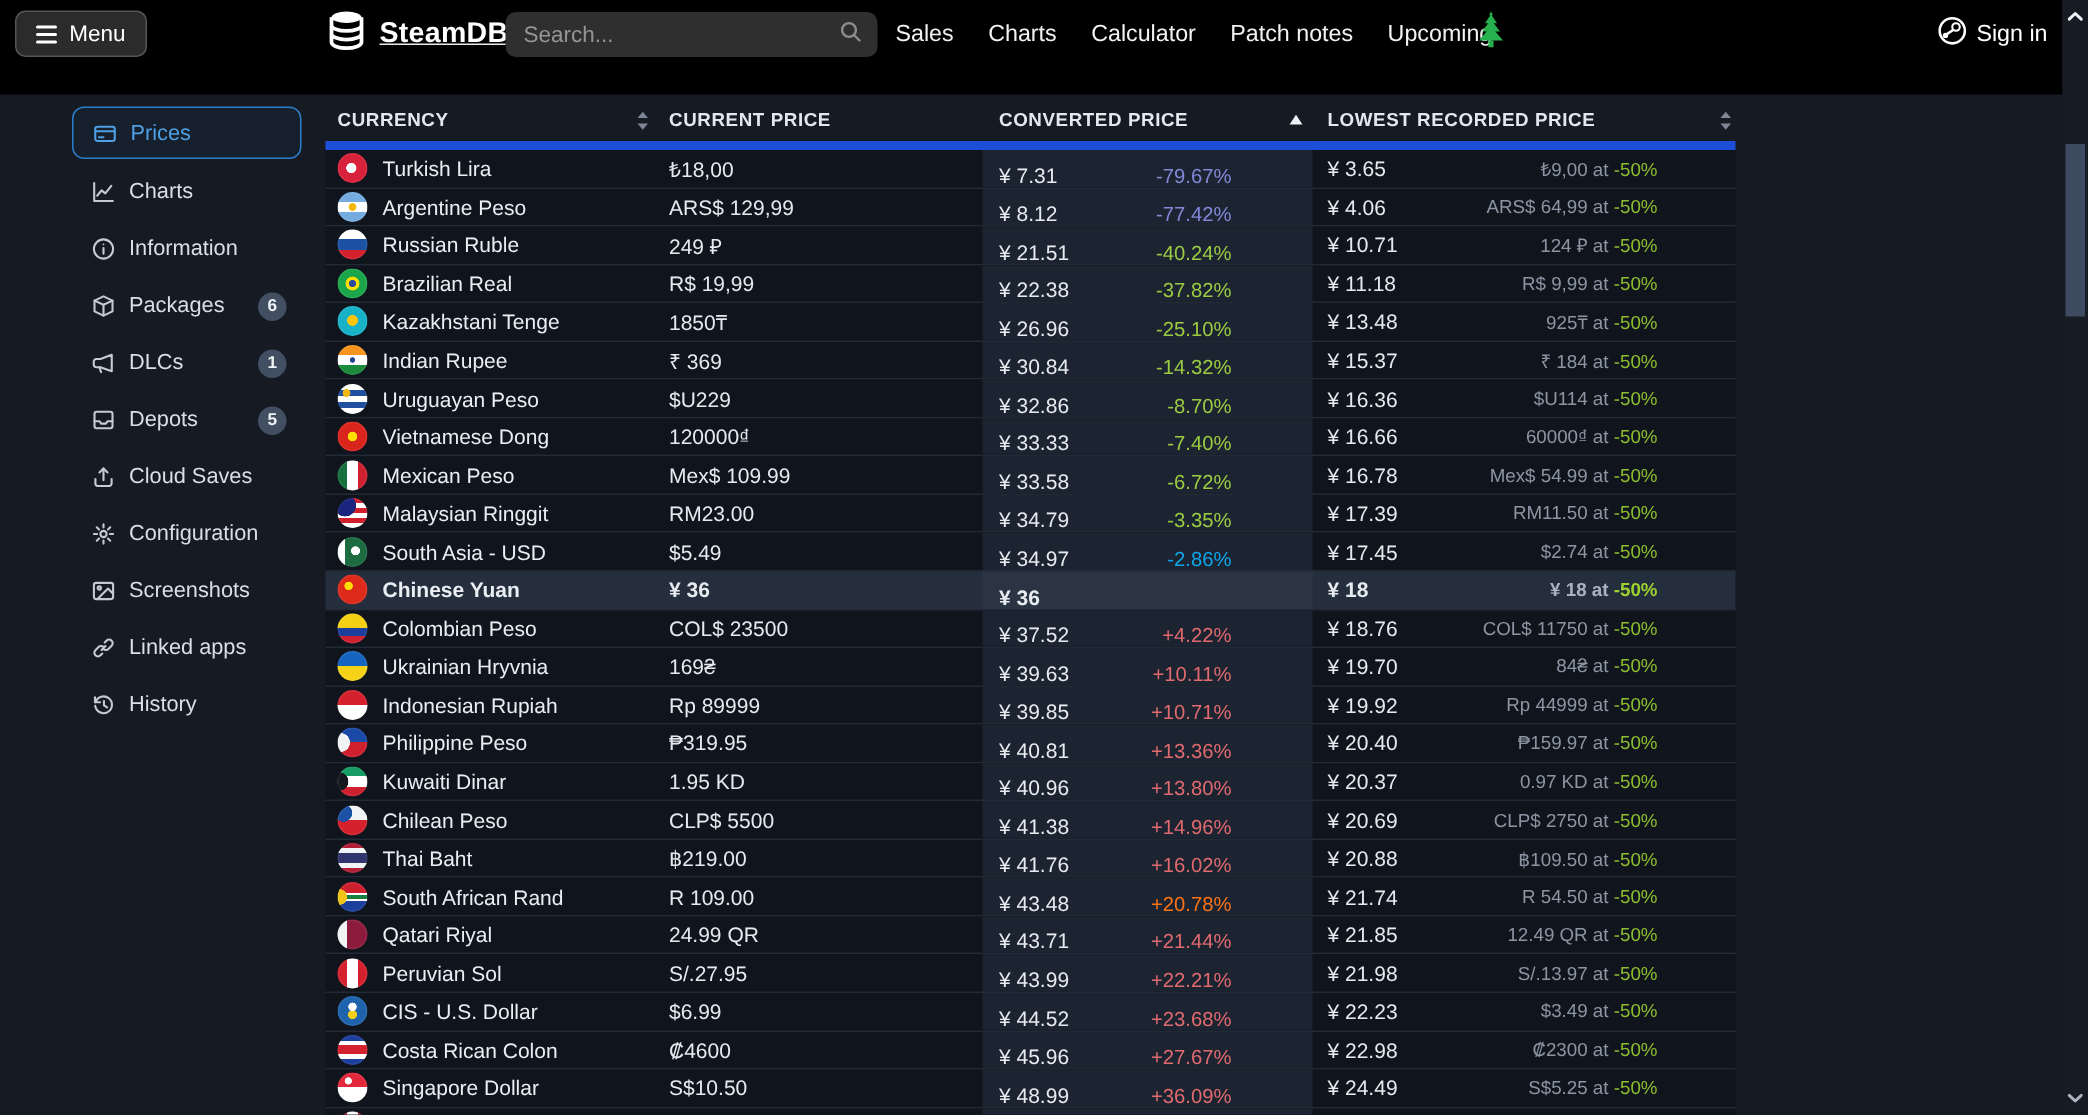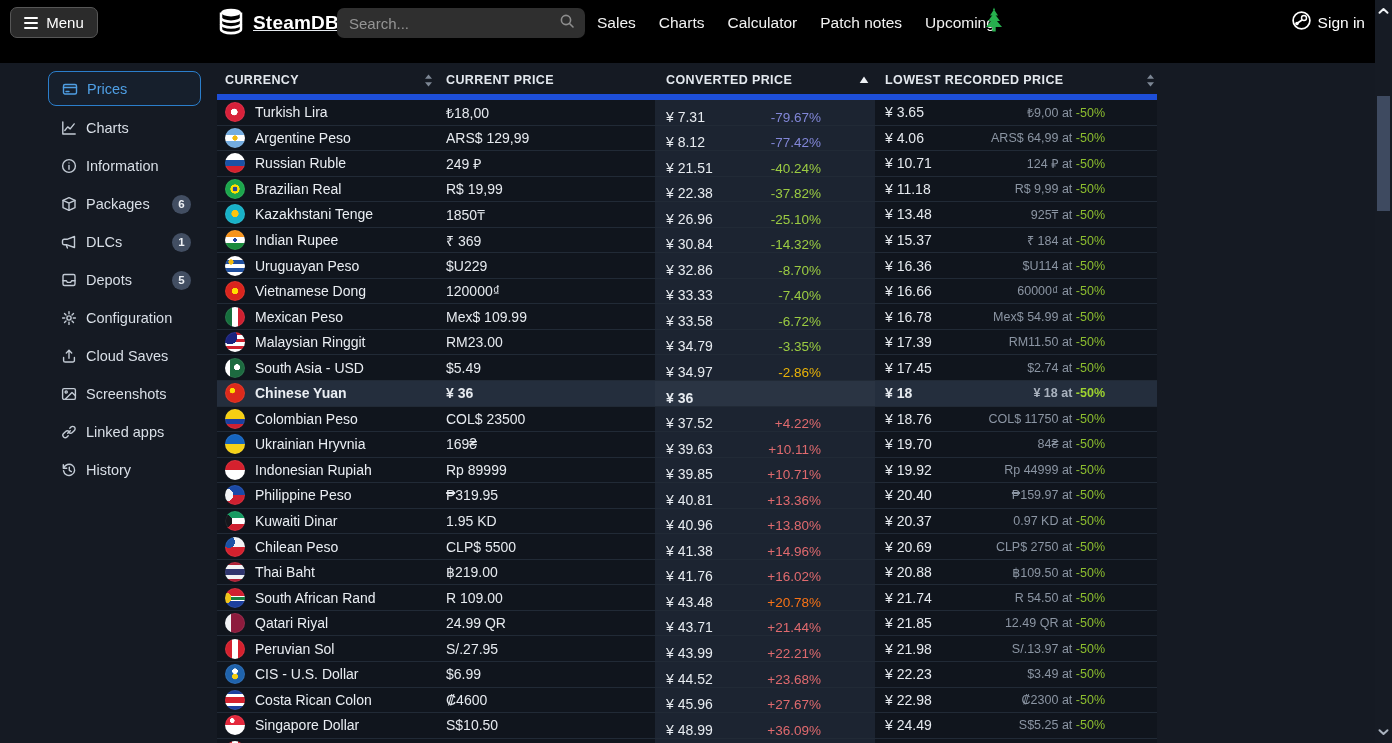--- a/index.html
+++ b/index.html
@@ -205,35 +205,35 @@
           <rect x="2" y="2.5" width="12" height="11" rx="1.5"></rect>
           <path d="M2 8.8h3.4l1 1.6h3.2l1-1.6H14"></path>
         </svg>
       </span>
       <span>Depots</span>
       <span class="badge">5</span>
     </div>
     <div class="side-item">
       <span style="display: flex;">
         <svg width="16" height="16" viewBox="0 0 16 16" fill="none" stroke="currentColor" stroke-width="1.4" stroke-linecap="round" stroke-linejoin="round">
-          <circle cx="8" cy="8" r="2.1"></circle>
-          <path d="M8 1.6v2.1M8 12.3v2.1M1.6 8h2.1M12.3 8h2.1M3.5 3.5l1.5 1.5M11 11l1.5 1.5M12.5 3.5L11 5M5 11l-1.5 1.5"></path>
-        </svg>
-      </span>
-      <span>Configuration</span>
-    </div>
-    <div class="side-item">
-      <span style="display: flex;">
-        <svg width="16" height="16" viewBox="0 0 16 16" fill="none" stroke="currentColor" stroke-width="1.4" stroke-linecap="round" stroke-linejoin="round">
           <path d="M8 10.2V2.4"></path>
           <path d="M5.3 5L8 2.3 10.7 5"></path>
           <path d="M2.6 9.4v3a1.6 1.6 0 001.6 1.6h7.6a1.6 1.6 0 001.6-1.6v-3"></path>
         </svg>
       </span>
       <span>Cloud Saves</span>
+    </div>
+    <div class="side-item">
+      <span style="display: flex;">
+        <svg width="16" height="16" viewBox="0 0 16 16" fill="none" stroke="currentColor" stroke-width="1.4" stroke-linecap="round" stroke-linejoin="round">
+          <circle cx="8" cy="8" r="2.1"></circle>
+          <path d="M8 1.6v2.1M8 12.3v2.1M1.6 8h2.1M12.3 8h2.1M3.5 3.5l1.5 1.5M11 11l1.5 1.5M12.5 3.5L11 5M5 11l-1.5 1.5"></path>
+        </svg>
+      </span>
+      <span>Configuration</span>
     </div>
     <div class="side-item">
       <span style="display: flex;">
         <svg width="16" height="16" viewBox="0 0 16 16" fill="none" stroke="currentColor" stroke-width="1.4" stroke-linecap="round" stroke-linejoin="round">
           <rect x="1.6" y="2.6" width="12.8" height="10.8" rx="1.5"></rect>
           <circle cx="5.2" cy="6" r="1.1"></circle>
           <path d="M14.4 9.8L11 6.4 4.2 13.2"></path>
         </svg>
       </span>
       <span>Screenshots</span>
@@ -466,21 +466,21 @@
       <div class="t-row">
         <div class="c-currency">
           <span class="flag" style="background: radial-gradient(circle at 60% 46%, rgb(255, 255, 255) 0px, rgb(255, 255, 255) 2.8px, rgba(0, 0, 0, 0) 3.2px), linear-gradient(to right, rgb(255, 255, 255) 0%, rgb(255, 255, 255) 25%, rgb(29, 107, 64) 25%, rgb(29, 107, 64) 100%);"></span>
           <span>South Asia - USD</span>
         </div>
         <div class="c-current">
           <span>$5.49</span>
         </div>
         <div class="c-converted">
           <span>¥ 34.97</span>
-          <span class="pct" style="color: #eab308;">-2.86%</span>
+          <span class="pct" style="color: #0ea5e9;">-2.86%</span>
         </div>
         <div class="c-lowest">
           <span>¥ 17.45</span>
           <span class="low-at"><span>$2.74 at</span> <span class="disc"> -50%</span></span>
         </div>
       </div>
       <div class="t-row hl">
         <div class="c-currency">
           <span class="flag" style="background: radial-gradient(circle at 37% 38%, rgb(255, 222, 0) 0px, rgb(255, 222, 0) 2.6px, rgba(0, 0, 0, 0) 3px), linear-gradient(rgb(221, 42, 27), rgb(221, 42, 27));"></span>
           <span>Chinese Yuan</span>

